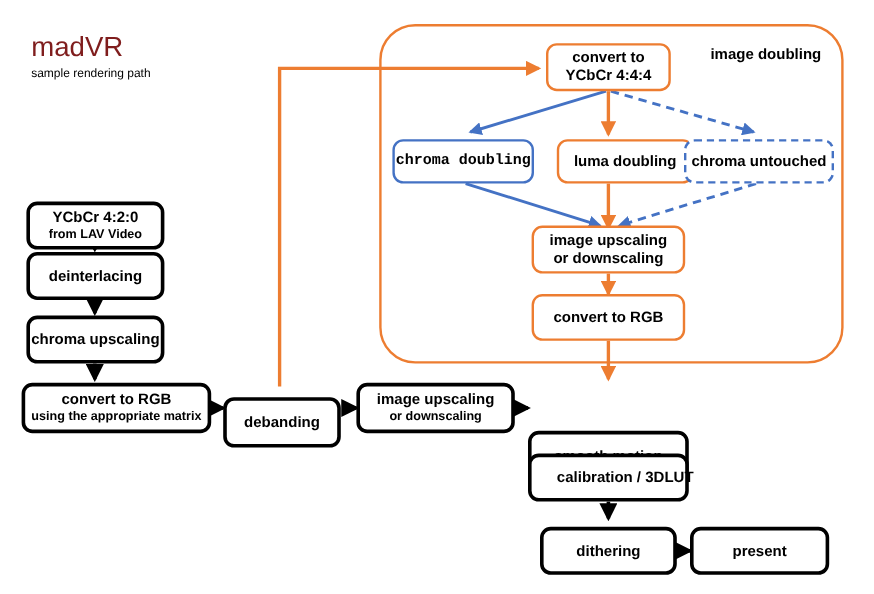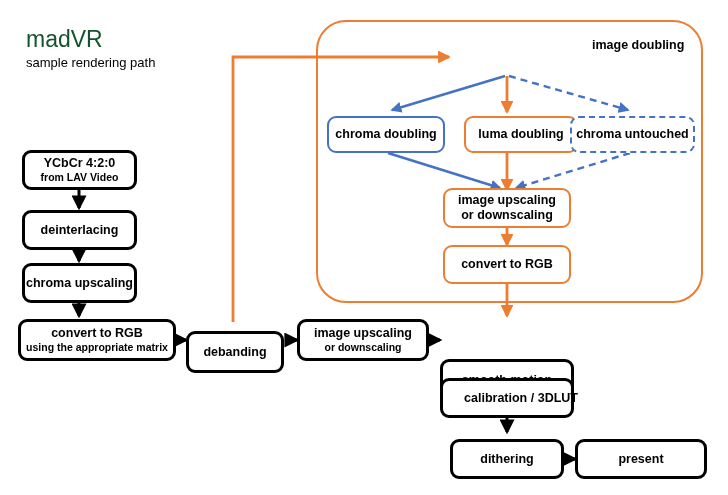--- a/index.html
+++ b/index.html
@@ -15,25 +15,25 @@
     font-family: "Liberation Sans", sans-serif;
     overflow: hidden;
   }
   .title-block {
     position: absolute;
     left: 26px;
     top: 26px;
   }
   .title-main {
     font-size: 23px;
-    color: #14532d;
+    color: #7f1d1d;
     line-height: 1.15;
   }
   .title-sub {
-    font-size: 13px;
+    font-size: 10px;
     color: #000000;
     line-height: 1.3;
     margin-top: 3px;
   }
 
   
   .node {
     position: absolute;
     box-sizing: border-box;
     display: flex;
@@ -53,21 +53,21 @@
     white-space: nowrap;
   }
   .node .line2 {
     font-size: 10.5px;
     font-weight: bold;
     line-height: 1.25;
     white-space: nowrap;
   }
   .node.black  { border: 3px solid #000000; }
   .node.orange { border: 2.6px solid #ED7D31; }
-  .node.blue   { border: 2.6px solid #4472C4; }
+  .node.blue   { border: 2.6px solid #4472C4; font-family: Liberation Mono, monospace; }
   .node.blue-dashed { border: 2.6px dashed #4472C4; }
 
   
   .panel {
     position: absolute;
     box-sizing: border-box;
     border: 2.6px solid #ED7D31;
     border-radius: 30px;
     background: transparent;
     z-index: 1;
@@ -178,21 +178,21 @@
 
     <g>
       <line x1="507" y1="228" x2="507" y2="245" stroke="#ED7D31" stroke-width="2.8" marker-end="url(#arrow-orange)"></line>
     </g>
 
     <g>
       <line x1="507" y1="284" x2="507" y2="316" stroke="#ED7D31" stroke-width="2.8" marker-end="url(#arrow-orange)"></line>
     </g>
   </svg>
 
-  <div class="node black" style="left:22px; top:150px; width:115px; height:40px;">
+  <div class="node black" style="left:22px; top:168px; width:115px; height:40px;">
     <div class="line1">YCbCr 4:2:0</div>
     <div class="line2">from LAV Video</div>
   </div>
 
   <div class="node black" style="left:22px; top:263px; width:115px; height:40px;">
     <div class="line1">chroma upscaling</div>
   </div>
 
   <div class="node black" style="left:22px; top:210px; width:115px; height:40px;">
     <div class="line1">deinterlacing</div>
@@ -217,24 +217,28 @@
   </div>
 
   <div class="node black" style="left:440px; top:378px; width:134px; height:40px;padding-left:28px;">
     <div class="line1">calibration / 3DLUT</div>
   </div>
 
   <div class="node black" style="left:450px; top:439px; width:114px; height:40px;">
     <div class="line1">dithering</div>
   </div>
 
-  <div class="node black" style="left:575px; top:439px; width:132px; height:40px;">
+  <div class="node black" style="left:575px; top:439px; width:116px; height:40px;">
     <div class="line1">present</div>
   </div>
 
+  <div class="node orange" style="left:455px; top:36px; width:104px; height:40px;">
+    <div class="line1">convert to</div>
+    <div class="line1">YCbCr 4:4:4</div>
+  </div>
 
   <div class="node blue" style="left:327px; top:116px; width:118px; height:37px;">
     <div class="line1">chroma doubling</div>
   </div>
 
   <div class="node orange" style="left:450px; top:116px; width:114px; height:37px;margin-left:14px;">
     <div class="line1">luma doubling</div>
   </div>
 
   <div class="node blue-dashed" style="left:570px; top:116px; width:125px; height:37px;justify-content:center;">

